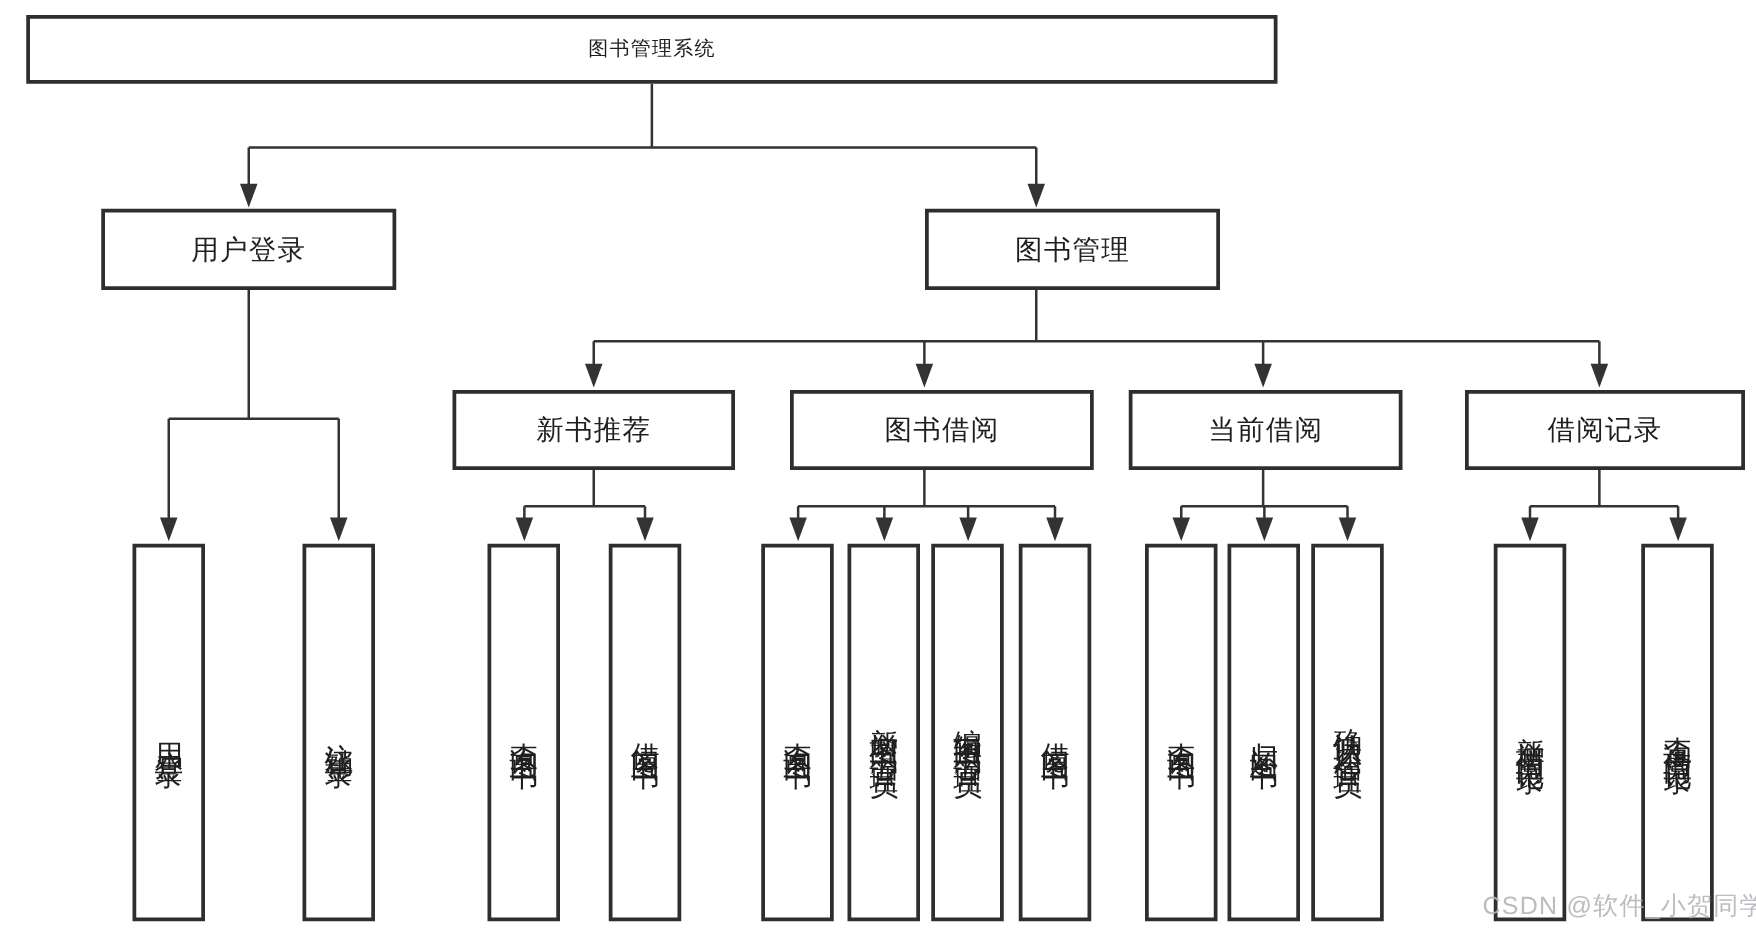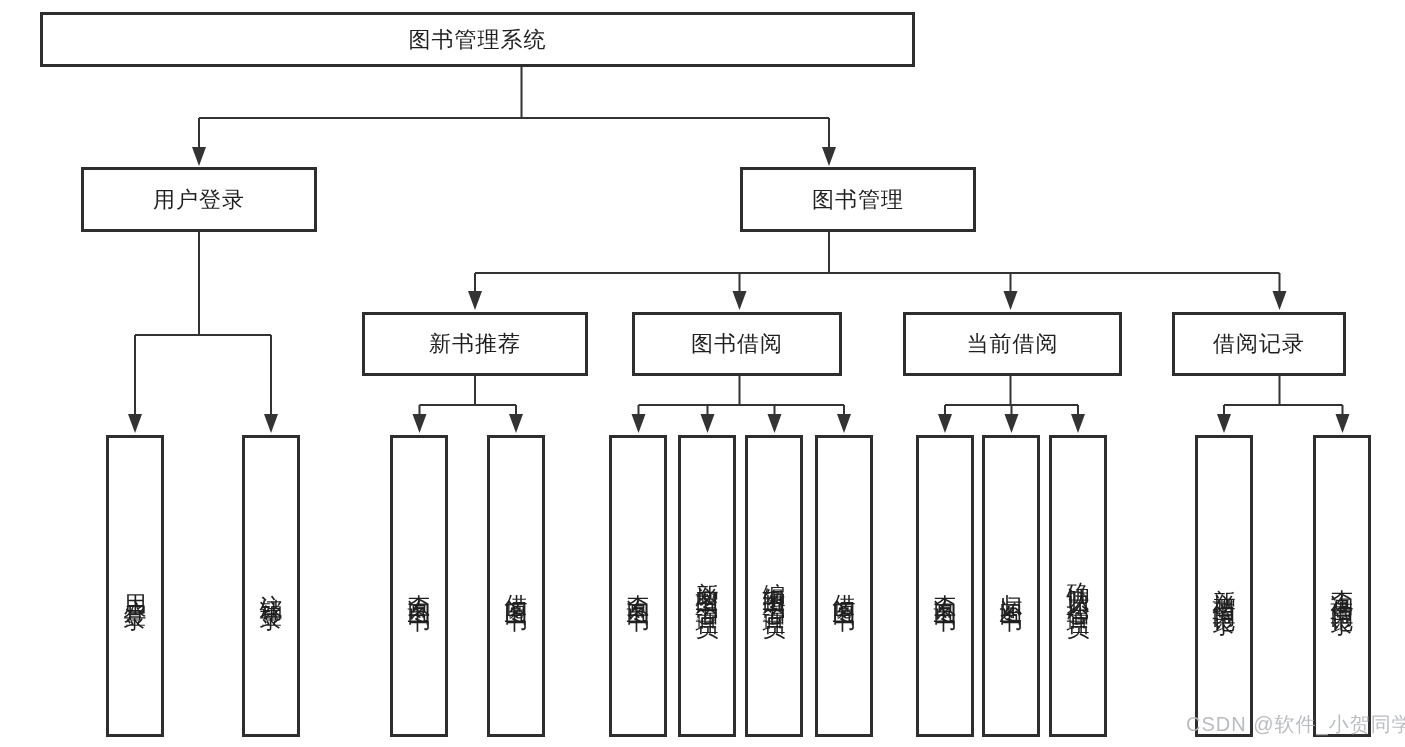--- a/index.html
+++ b/index.html
@@ -6,21 +6,21 @@
   .stage{
     position:relative;width:1405px;height:747px;background:#ffffff;
     font-family:"Liberation Sans",sans-serif;color:#1f1f1f;overflow:hidden;
   }
   svg.wires{position:absolute;left:0;top:0;width:1405px;height:747px;}
   .box{
     position:absolute;background:#ffffff;border:3px solid #2e2e2e;
     display:flex;align-items:center;justify-content:center;
     box-sizing:border-box;text-align:center;
   }
-  .root{left:21px;top:12px;width:875px;height:55px;font-size:22px;letter-spacing:1px;margin-left:19px;}
+  .root{left:21px;top:12px;width:1001px;height:55px;font-size:16px;letter-spacing:1px;}
   .lvl{top:167px;width:236px;height:65px;font-size:22px;letter-spacing:1px;}
   .grp{top:312px;height:64px;font-size:22px;letter-spacing:1px;}
   .leaf{top:435px;width:58px;height:302px;}
   .vtext{
     writing-mode:vertical-rl;text-orientation:mixed;
     font-size:23px;letter-spacing:5px;line-height:1;white-space:nowrap;
   }
   .watermark{
     position:absolute;left:1186px;top:711px;font-size:20px;
     color:#b3b6ba;white-space:nowrap;opacity:.9;letter-spacing:1px;
@@ -71,27 +71,27 @@
   <div class="box lvl" style="left:81px;">
     <span>用户登录</span>
   </div>
   <div class="box lvl" style="left:711px;margin-left:29px;">
     <span>图书管理</span>
   </div>
 
   <div class="box grp" style="left:362px;width:226px;text-align:right;">
     <span>新书推荐</span>
   </div>
-  <div class="box grp" style="left:632px;width:210px;">
+  <div class="box grp" style="left:632px;width:243px;">
     <span>图书借阅</span>
   </div>
   <div class="box grp" style="left:903px;width:219px;">
     <span>当前借阅</span>
   </div>
-  <div class="box grp" style="left:1172px;width:174px;">
+  <div class="box grp" style="left:1172px;width:224px;">
     <span>借阅记录</span>
   </div>
 
   <div class="box leaf" style="left:106px;">
     <span class="vtext">用户登录</span>
   </div>
   <div class="box leaf" style="left:242px;">
     <span class="vtext">注销登录</span>
   </div>
 

